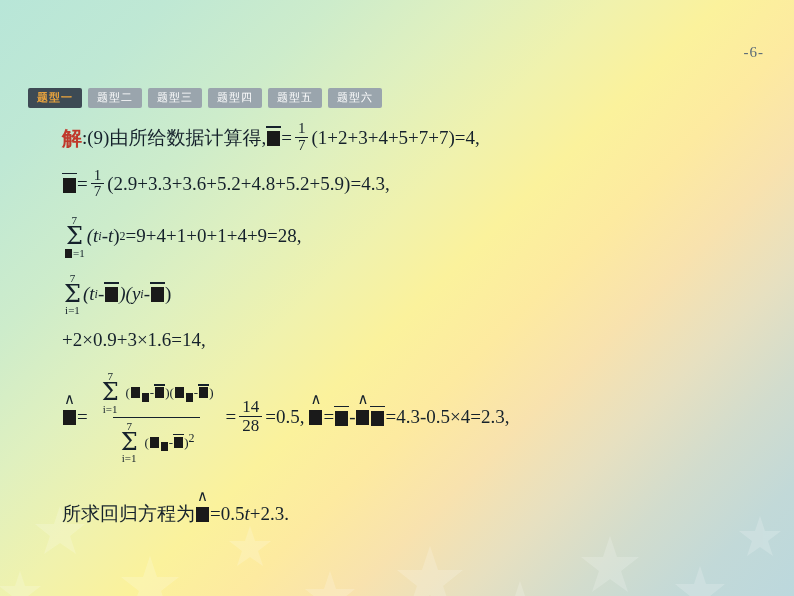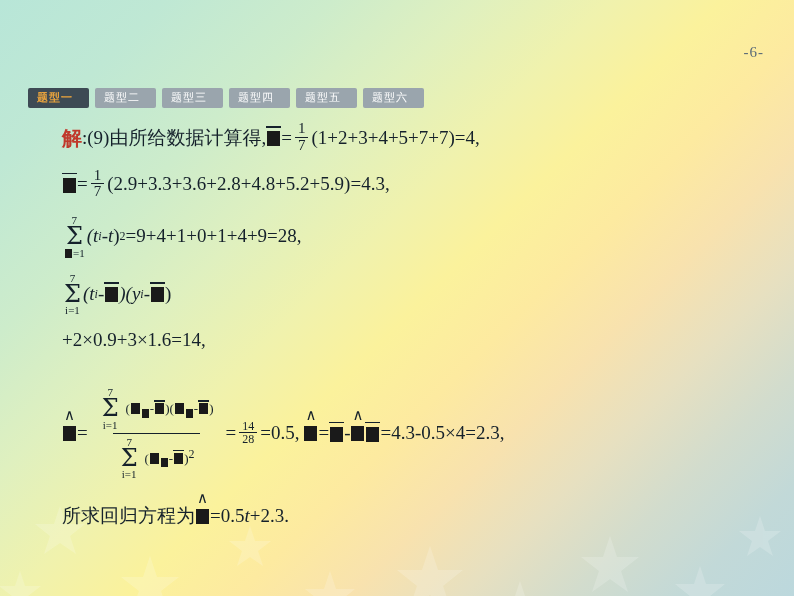--- a/index.html
+++ b/index.html
@@ -54,21 +54,21 @@
     position: absolute;
     top: 88px;
     left: 28px;
     display: flex;
     gap: 6px;
     align-items: flex-start;
   }
   .tab {
     font-family: "Liberation Sans", sans-serif;
     font-size: 11px;
-    padding: 4px 16px 5px 9px;
+    padding: 4px 9px 5px 9px;
     border-radius: 2px;
     letter-spacing: 1px;
     line-height: 1;
     color: #ffffff;
     background: #9aa5ad;
     white-space: nowrap;
   }
   .tab.active {
     color: #e8a33d;
     background: #3d4a54;
@@ -128,21 +128,21 @@
     top: -1px;
   }
   .frac .num {
     padding: 0 3px;
   }
   .frac .den {
     border-top: 1px solid #15212b;
     padding: 0 3px;
   }
   .frac.big {
-    font-size: 12px;
+    font-size: 17px;
     align-items: center;
   }
   
   .sum {
     display: inline-flex;
     flex-direction: column;
     align-items: center;
     vertical-align: middle;
     font-size: 11px;
     line-height: 1;
@@ -205,21 +205,21 @@
     line-height: 1.1;
   }
   .bigfrac .bnum {
     padding: 0 6px 2px 6px;
   }
   .bigfrac .bden {
     border-top: 1.3px solid #15212b;
     padding: 3px 6px 0 6px;
   }
   .spaced { margin-left: 4px; }
-  .line5 { margin-bottom: 36px; }
+  .line5 { margin-bottom: 20px; }
   .line6 { margin-top: 12px; }
 </style>
 </head>
 <body>
 
 <div id="slide">
 
   <svg class="stars" viewBox="0 0 794 210">
     <g fill="#ffffff" opacity="0.18">
       <path d="M60 120 l6 18 19 0 -15 12 6 18 -16 -11 -16 11 6 -18 -15 -12 19 0 z"></path>
@@ -261,21 +261,21 @@
       <span>(1+2+3+4+5+7+7)=4,</span>
     </div>
 
     <div class="line">
       <span class="overbar"><span class="box"></span></span>
       <span>=</span>
       <span class="frac">
         <span class="num">1</span>
         <span class="den">7</span>
       </span>
-      <span>(2.9+3.3+3.6+2.8+4.8+5.2+5.9)=4.3,</span>
+      <span>(2.9+3.3+3.6+5.2+4.8+5.2+5.9)=4.3,</span>
     </div>
 
     <div class="line">
       <span class="sum">
         <span class="top">7</span>
         <span class="sig">Σ</span>
         <span class="bot"><span class="box xs"></span>=1</span>
       </span>
       <span class="ital">(t</span>
         <span class="sub ital">i</span>
@@ -335,21 +335,21 @@
       <span>=0.5,</span>
       <span class="hat spaced"><span class="box"></span></span>
       <span>=</span>
       <span class="overbar"><span class="box"></span></span>
       <span>-</span>
       <span class="hat"><span class="box"></span></span>
       <span class="overbar"><span class="box"></span></span>
       <span>=4.3-0.5×4=2.3,</span>
     </div>
 
-    <div class="line" style="margin-top:26px">
+    <div class="line" style="margin-top:40px">
       <span>所求回归方程为</span>
       <span class="hat"><span class="box"></span></span>
       <span>=0.5</span>
       <span class="ital">t</span>
       <span>+2.3.</span>
     </div>
 
   </div>
 </div>
 

